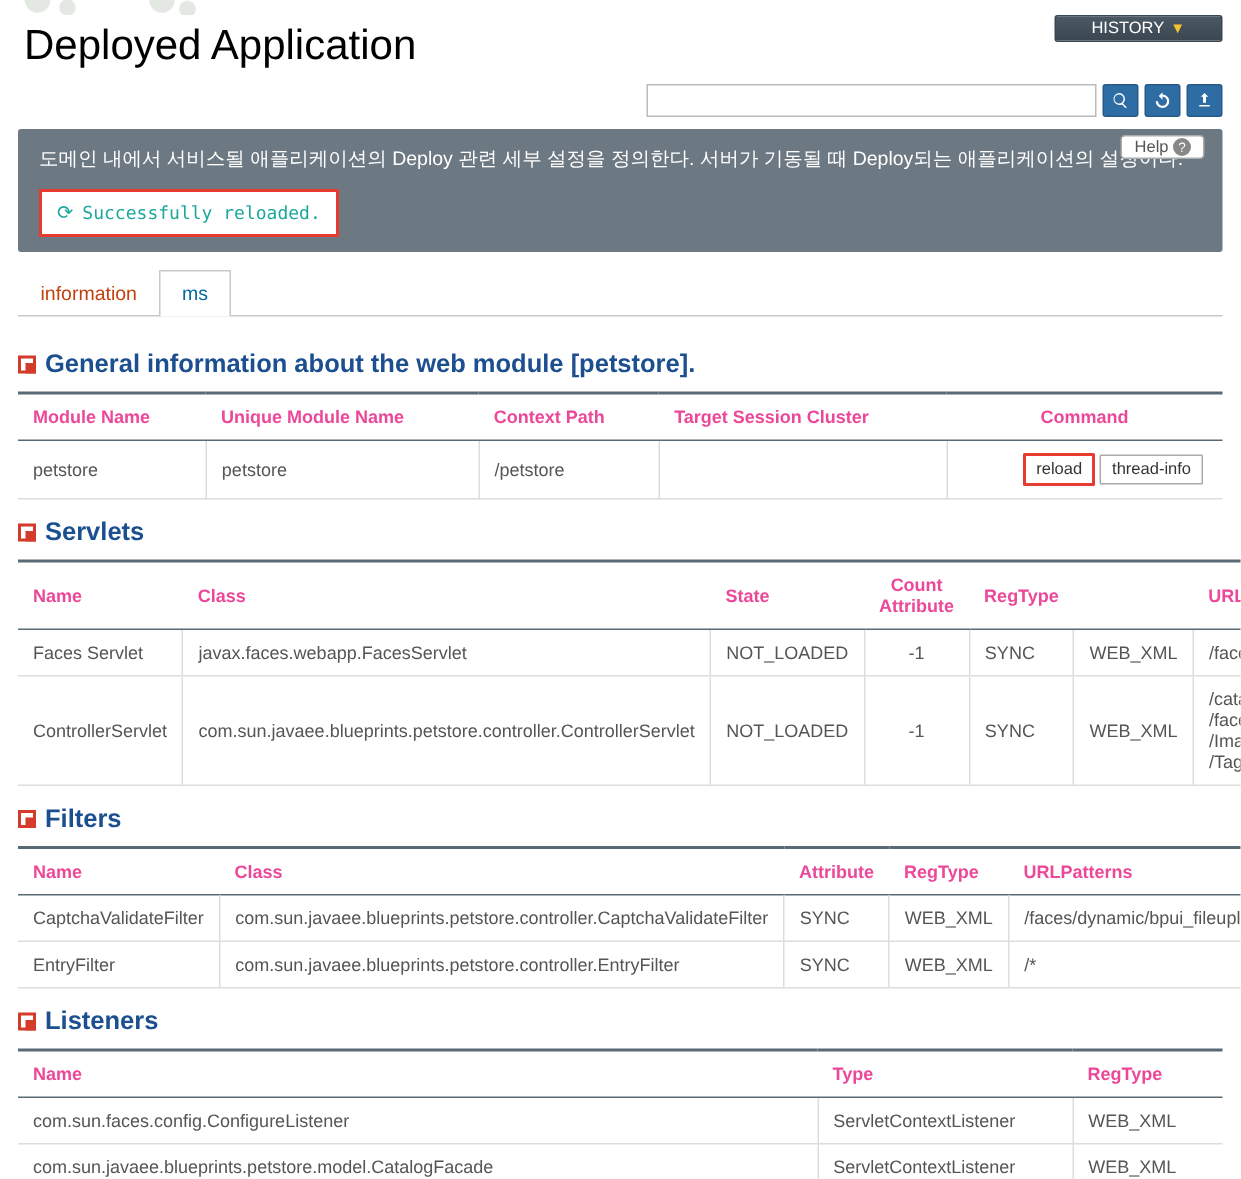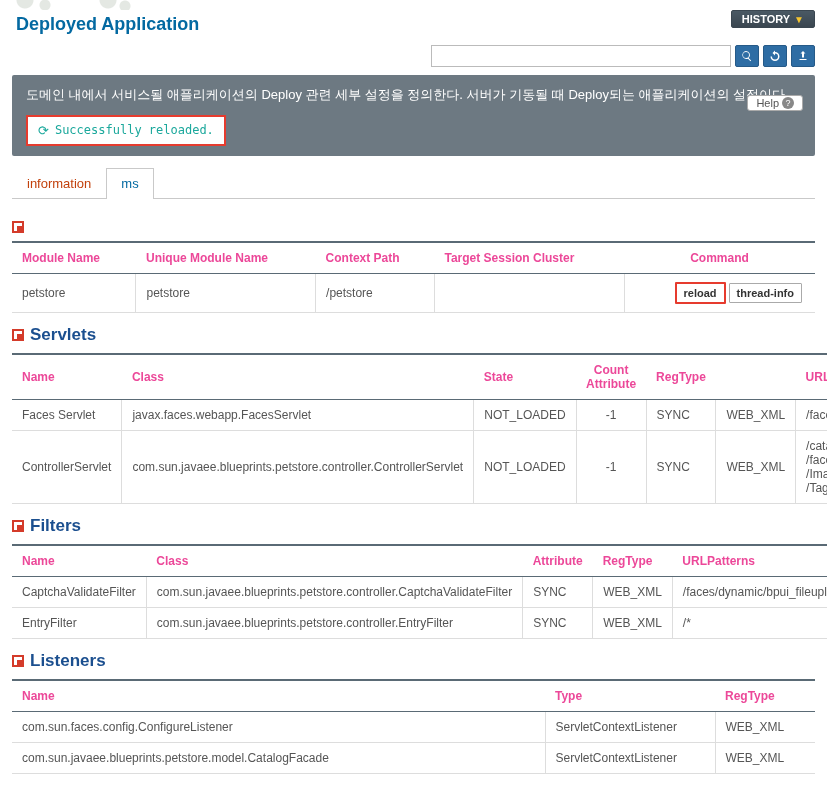--- a/index.html
+++ b/index.html
@@ -1,45 +1,45 @@
 <!DOCTYPE html>
 <html><head>
 <meta charset="utf-8">
 <style>
 * { margin: 0; padding: 0; box-sizing: border-box; }
 body { font-family: "Segoe UI", "Malgun Gothic", Arial, sans-serif; font-size: 12px; color: #333; background: #fff; padding: 0; width: 827px; }
 .top-deco { height: 10px; background: radial-gradient(circle at 25px 0, #e4e8e3 8px, transparent 9px), radial-gradient(circle at 45px 5px, #e4e8e3 5px, transparent 6px), radial-gradient(circle at 108px 0, #e4e8e3 8px, transparent 9px), radial-gradient(circle at 125px 6px, #e4e8e3 5px, transparent 6px); }
 .header-row { display: flex; justify-content: space-between; align-items: flex-start; padding: 0 12px; }
-h1.page-title { font-size: 18px; font-weight: 700; color: #0369a1; margin: 4px 0 10px 4px; }
-.history-btn { background: linear-gradient(#4a5964, #3a4650); color: #fff; border: 1px solid #3a4650; padding: 2px 10px; font-size: 11px; font-weight: bold; border-radius: 2px; display: inline-flex; align-items: flex-end; gap: 4px; cursor: pointer; }
+h1.page-title { font-size: 28px; font-weight: 400; color: #000000; margin: 4px 0 10px 4px; }
+.history-btn { background: linear-gradient(#4a5964, #3a4650); color: #fff; border: 1px solid #3a4650; padding: 2px 24px; font-size: 11px; font-weight: normal; border-radius: 2px; display: inline-flex; align-items: flex-end; gap: 4px; cursor: pointer; }
 .history-btn .chev { color: #f4c430; font-size: 10px; }
 .search-row { display: flex; justify-content: flex-end; align-items: center; gap: 4px; padding: 0 12px 8px; }
 .search-input { width: 300px; height: 22px; border: 1px solid #bbb; padding: 2px 6px; font-size: 12px; }
 .icon-btn { width: 24px; height: 22px; background: #2e6da4; border: 1px solid #265a88; border-radius: 2px; display: inline-flex; align-items: center; justify-content: center; cursor: pointer; }
 .icon-btn svg { fill: #fff; }
 .desc-box { background: #6d7982; color: #fff; margin: 0 12px 12px; padding: 10px 14px; border-radius: 2px; position: relative; }
 .desc-text { font-size: 13px; line-height: 1.5; }
-.help-btn { position: absolute; top: 20px; right: 12px; background: #fff; border: 1px solid #aaa; padding: 1px 8px; font-size: 11px; border-radius: 3px; display: inline-flex; align-items: center; gap: 3px; color: #555; cursor: pointer; }
+.help-btn { position: absolute; top: 4px; right: 12px; background: #fff; border: 1px solid #aaa; padding: 1px 8px; font-size: 11px; border-radius: 3px; display: inline-flex; align-items: center; gap: 3px; color: #555; cursor: pointer; }
 .help-btn .q { background: #888; color: #fff; border-radius: 50%; width: 12px; height: 12px; display: inline-flex; align-items: center; justify-content: center; font-size: 9px; }
 .status-msg { background: #fff; border: 2px solid #e63b2e; margin-top: 10px; padding: 6px 10px; font-family: "DejaVu Sans Mono", monospace; font-size: 12px; color: #1ba89c; display: inline-flex; align-items: center; gap: 6px; }
 .status-msg .refresh { color: #1ba89c; font-size: 13px; }
 .tabs { display: flex; margin: 0 12px; border-bottom: 1px solid #c9c9c9; }
 .tab { padding: 7px 14px; border: 1px solid transparent; border-bottom: none; font-size: 13px; color: #c2410c; cursor: pointer; }
 .tab.active { border-color: #c9c9c9; background: #fff; color: #0369a1; margin-bottom: -1px; }
 .content { padding: 10px 12px; }
 .section-title { display: flex; align-items: center; gap: 6px; font-size: 17px; font-weight: bold; color: #1b4f8f; margin: 12px 0 8px; }
 .sq-icon { width: 12px; height: 12px; border: 2px solid #d43b2a; position: relative; display: inline-block; }
 .sq-icon::after { content: ""; position: absolute; right: -2px; bottom: -2px; width: 7px; height: 7px; background: #d43b2a; }
 table { width: 100%; border-collapse: collapse; font-size: 12px; }
 th { background: #fff; font-weight: 600; color: #ec4899; padding: 8px 10px; text-align: left; border-top: 2px solid #5a6a75; border-bottom: 1px solid #5a6a75; }
 td { padding: 8px 10px; border-bottom: 1px solid #ddd; vertical-align: middle; color: #555; }
 tr.data-row td { border-right: 1px solid #ddd; border-left: 1px solid #ddd; }
 tr.data-row td:first-child { border-left: none; }
 tr.data-row td:last-child { border-right: none; }
-.btn-sm { border: 2px solid #e63b2e; padding: 3px 7px; font-size: 11px; font-weight: bold; background: #fff; border-radius: 1px; cursor: pointer; margin-right: 3px; color: #333; }
+.btn-sm { border: 2px solid #e63b2e; padding: 3px 7px; font-size: 11px; font-weight: normal; background: #fff; border-radius: 1px; cursor: pointer; margin-right: 3px; color: #333; }
 .btn-sm.plain { border: 1px solid #aaa; }
 .cmd-cell { text-align: right; white-space: nowrap; }
 th.center, td.center { text-align: center; }
 </style>
 </head>
 <body>
 
 <div class="top-deco"></div>
 
 <div class="header-row">
@@ -83,20 +83,21 @@
 
 <div class="tabs">
   <div class="tab">information</div>
   <div class="tab active">ms</div>
 </div>
 
 <div class="content">
 
   <div class="section-title">
     <span class="sq-icon"></span>
+    <span>General information about the web module [petstore].</span>
   </div>
   <table>
     <thead>
         <tr>
       <th>Module Name</th>
       <th>Unique Module Name</th>
       <th>Context Path</th>
       <th>Target Session Cluster</th>
       <th class="center">Command</th>
     </tr>

